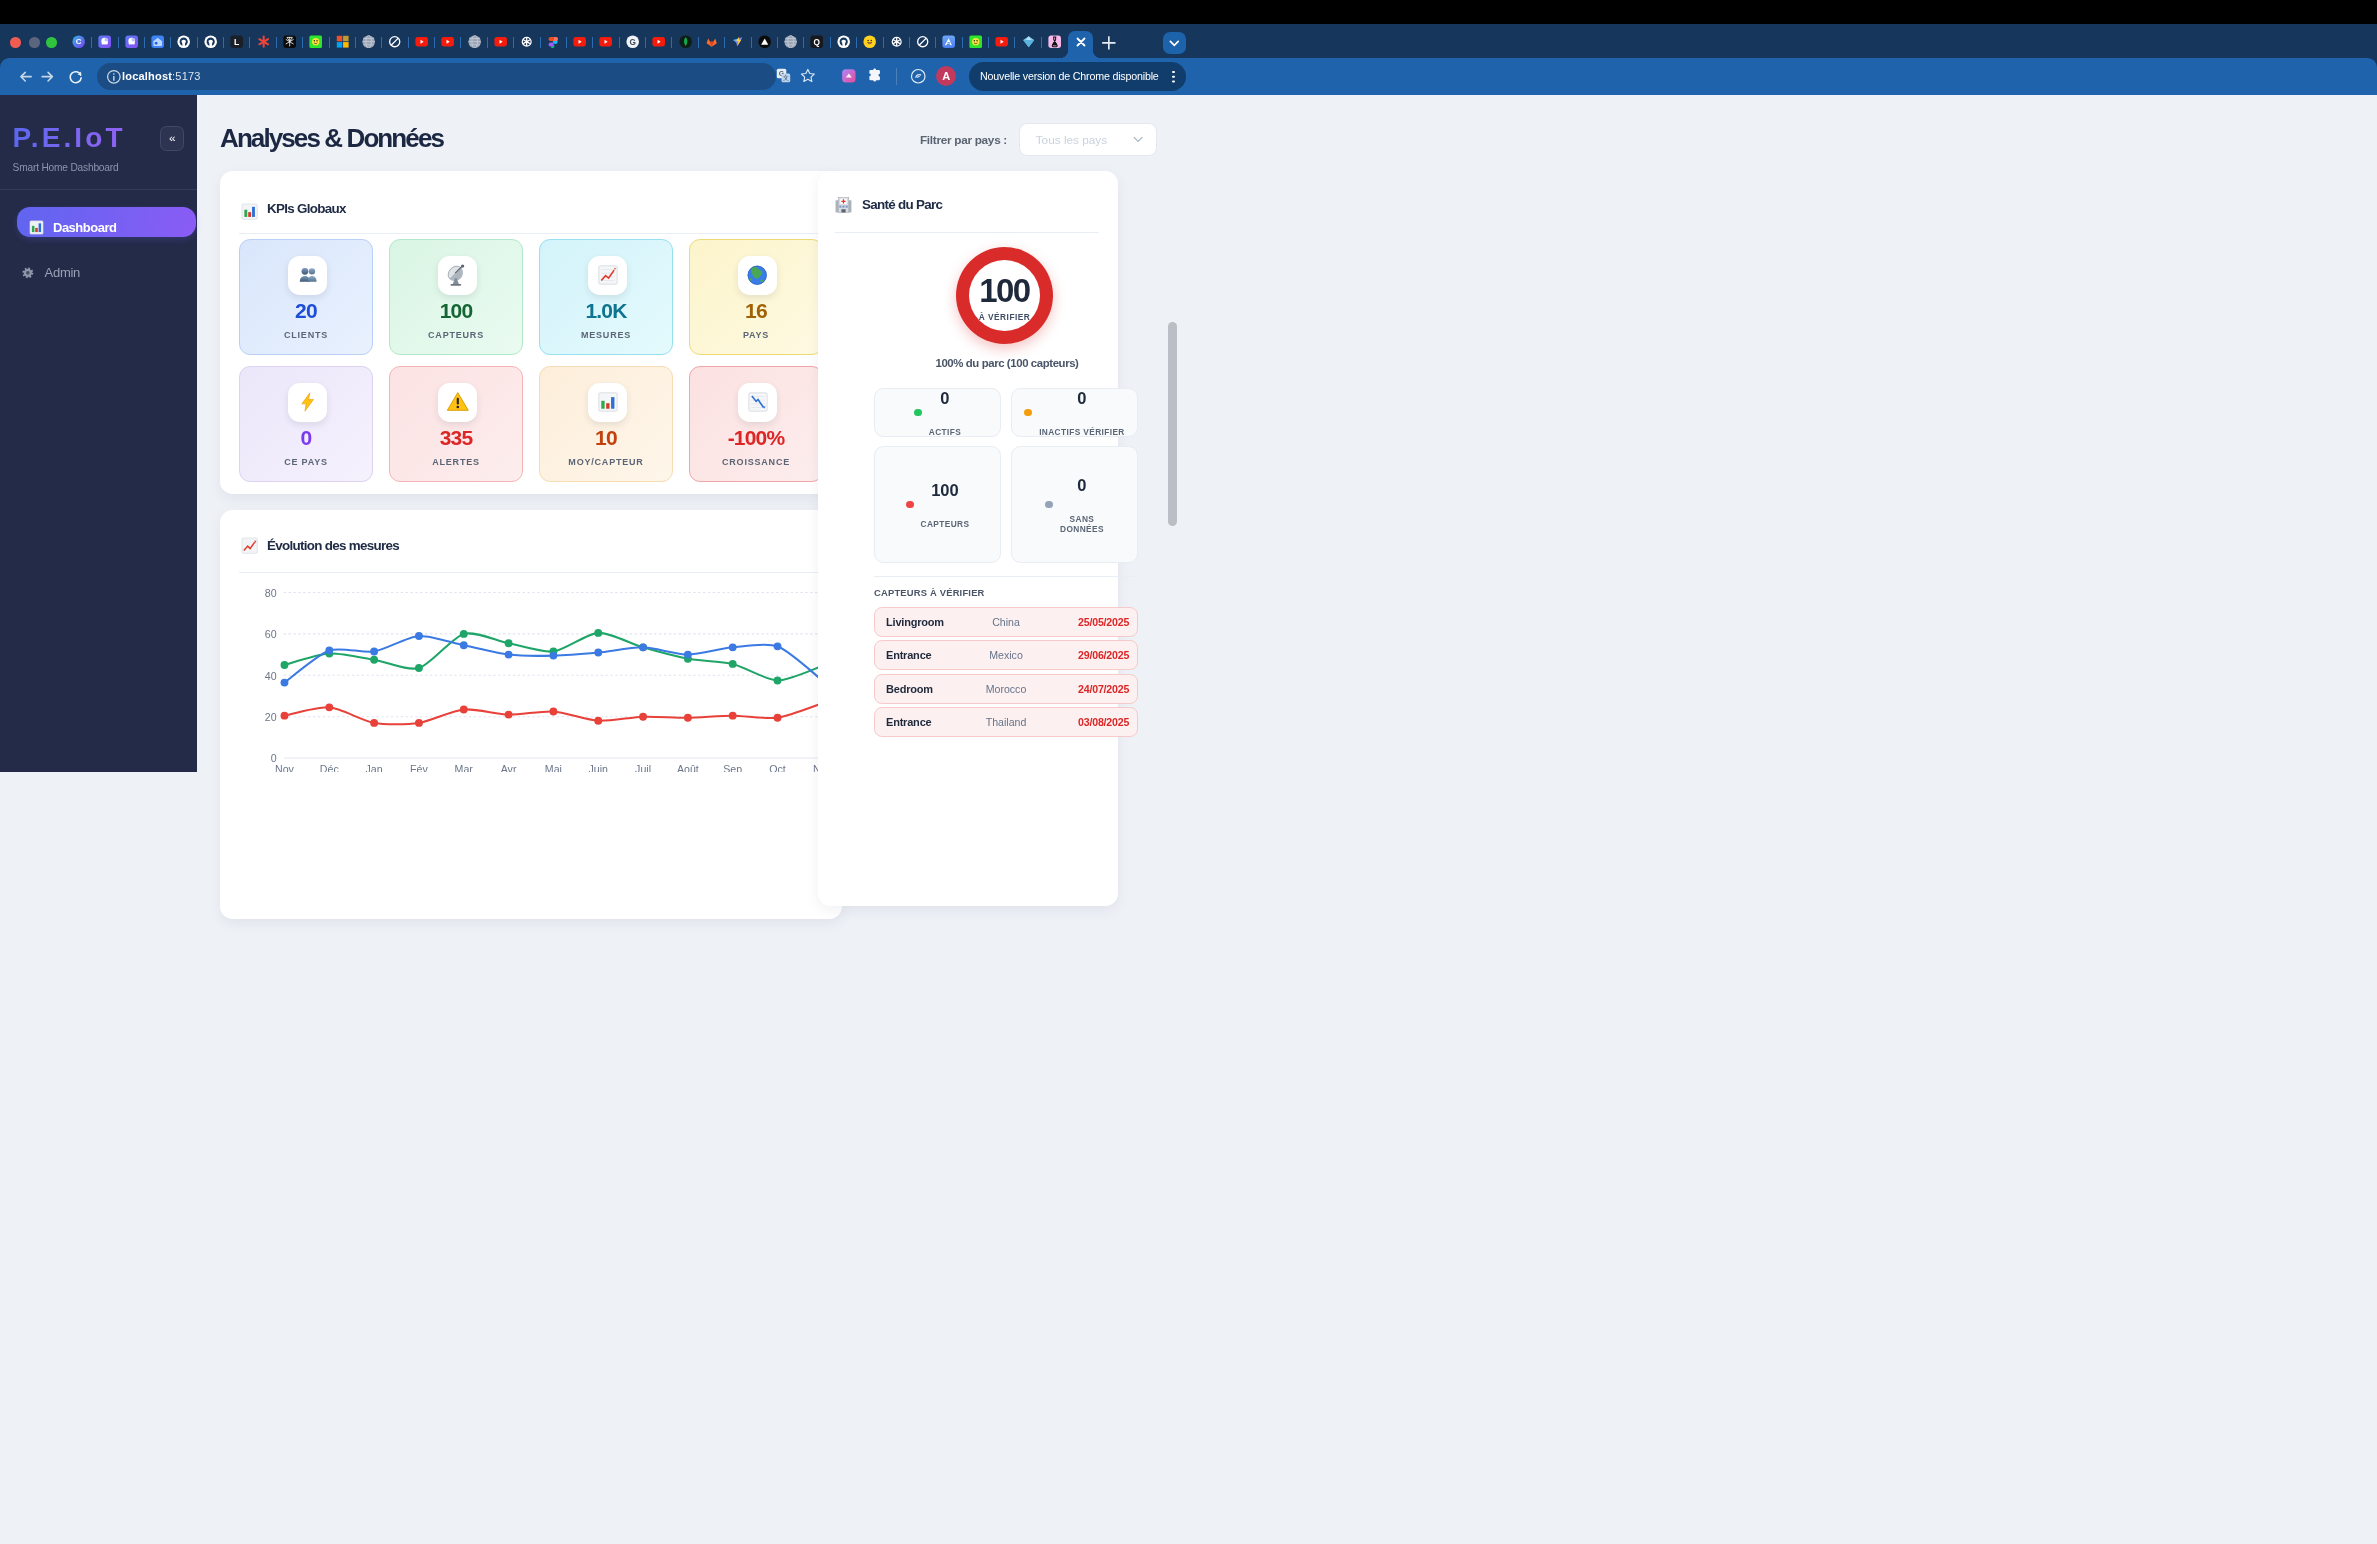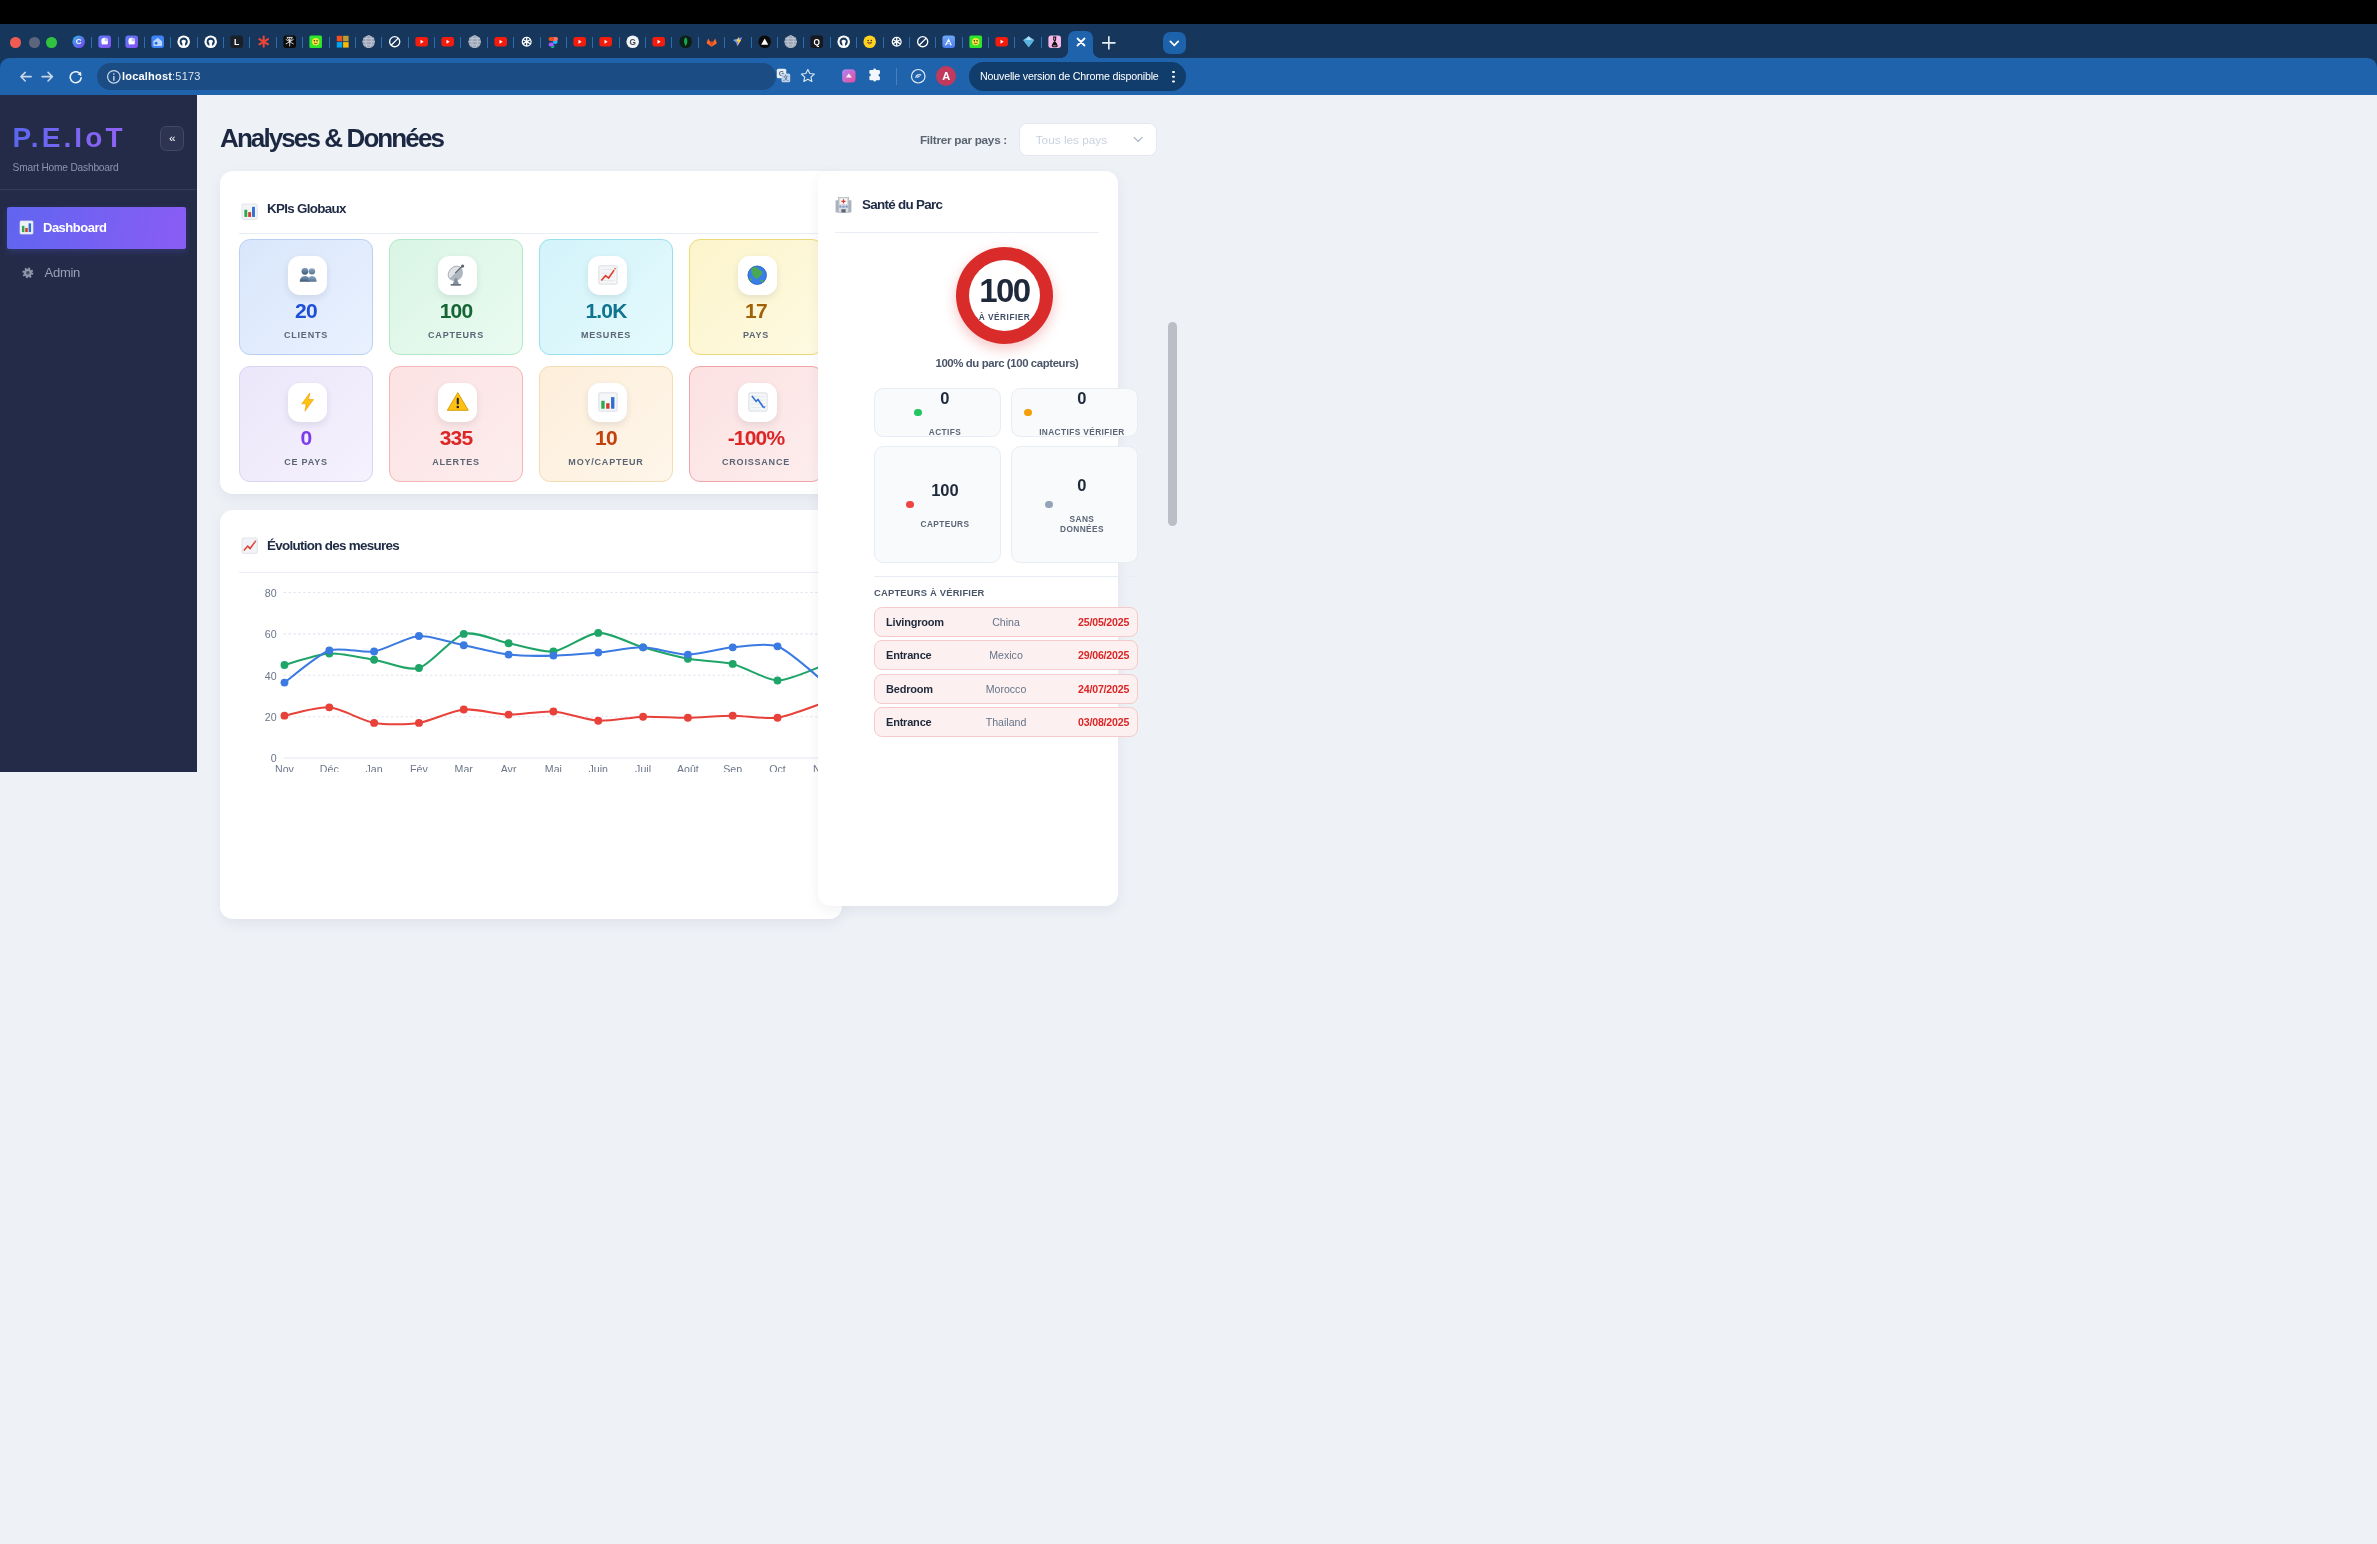--- a/index.html
+++ b/index.html
@@ -19,21 +19,21 @@
 #updatepill{position:absolute;left:969px;top:62px;width:217px;height:29px;border-radius:14.5px;background:#113d6c;color:#fff;font-size:10.7px;line-height:29px;padding-left:11px;letter-spacing:-0.2px}
 #updatepill .dots{position:absolute;right:11px;top:8.6px;width:2.8px;height:2.8px;background:#fff;border-radius:50%;box-shadow:0 4.7px 0 #fff,0 9.4px 0 #fff}
 #avatar{position:absolute;left:936px;top:66px;width:20.4px;height:20.4px;border-radius:50%;background:#c13a5e;color:#fff;font-size:11px;font-weight:bold;text-align:center;line-height:20.4px}
 #tbsep{position:absolute;left:896px;top:68px;width:1.2px;height:16.5px;background:#4a7fb9}
 #page{position:absolute;left:0;top:95px;width:100%;height:677px;background:#eef1f6}
 #sidebar{position:absolute;left:0;top:95px;width:197px;height:677px;background:#242b48}
 #logo{position:absolute;left:12.6px;top:122px;font-size:28px;font-weight:bold;letter-spacing:3.1px;background:linear-gradient(90deg,#5b67ee 0%,#7c66f2 55%,#9061f5 100%);-webkit-background-clip:text;background-clip:text;color:transparent}
 #collapse{position:absolute;left:160px;top:127px;width:24.4px;height:25px;background:#2c3452;border:0.8px solid #414967;border-radius:6.3px;color:#fff;font-size:11.8px;text-align:center;line-height:23.6px}
 #subtitle{position:absolute;left:12.6px;top:163px;font-size:10.2px;color:#8b93ad;letter-spacing:-0.2px}
 #sdivider{position:absolute;left:0;top:189px;width:197px;height:0.8px;background:#343b59}
-#navdash{position:absolute;left:7px;top:207px;width:179px;height:42px;border-radius:2px;background:linear-gradient(100deg,#6065f0 0%,#8a5cf5 100%);box-shadow:0 2.4px 6.3px rgba(99,102,241,.22)}
+#navdash{position:absolute;left:17px;top:207px;width:179px;height:30px;border-radius:13px;background:linear-gradient(100deg,#6065f0 0%,#8a5cf5 100%);box-shadow:0 2.4px 6.3px rgba(99,102,241,.22)}
 #navdash .nico{position:absolute;left:11.8px;top:13.4px}
 #navdash .ntxt{position:absolute;left:36px;top:12.6px;font-size:13px;font-weight:bold;color:#fff;letter-spacing:-0.5px}
 #navadmin{position:absolute;left:8.6px;top:253px;width:179px;height:40px}
 #navadmin .nico{position:absolute;left:11.8px;top:11.8px}
 #navadmin .ntxt{position:absolute;left:36px;top:11.8px;font-size:13px;color:#99a0b5;letter-spacing:-0.3px}
 h1{position:absolute;left:220px;top:125px;font-size:26px;font-weight:bold;color:#1c2742;letter-spacing:-1.9px;line-height:1}
 #filterlab{position:absolute;left:849px;top:133px;width:158px;text-align:right;font-size:11.8px;font-weight:bold;color:#5b6572;letter-spacing:-0.3px}
 #filtersel{position:absolute;left:1019px;top:123px;width:138px;height:33px;background:#fff;border:1.6px solid #e4e8ee;border-radius:7.9px}
 #filtersel span{position:absolute;left:15.7px;top:8.6px;font-size:11.8px;color:#c9d2df}
 #filtersel svg{position:absolute;right:12.6px;top:11.8px}
@@ -545,21 +545,21 @@
 <div class="tile" style="left:689px;top:239px;background:linear-gradient(135deg,#fcf4cb 0%,#fefae2 100%);border-color:#eed977">
     <div class="badge">
       <svg viewBox="0 0 36 36" width="24.4" height="24.4">
         <circle cx="18" cy="18" r="14" fill="#3b7de8"></circle>
         <path d="M12 5c3 1.5 6 .5 7 3s4 2 6 4c1.5 1.8.5 5-1.5 6s-2 4.5-5 5-6-2-7.5-5.5S8.5 9 10 7z" fill="#49a854"></path>
         <path d="M23 25c1.5-.8 4-.5 4.5 1s-1 3.2-2.5 3-3-3-2-4z" fill="#49a854"></path>
         <path d="M8 22c1.5 0 3 1.5 2.5 3S8 27 7 26s-.5-4 1-4z" fill="#49a854"></path>
         <circle cx="18" cy="18" r="13.6" fill="none" stroke="#2a5cb8" stroke-width="1"></circle>
       </svg>
     </div>
-    <div class="tnum" style="color:#a16207">17</div>
+    <div class="tnum" style="color:#a16207">16</div>
     <div class="tlab">PAYS</div>
   </div>
 <div class="tile" style="left:239px;top:366px;background:linear-gradient(135deg,#ebe7fa 0%,#f5f1fd 100%);border-color:#dcd2f2">
     <div class="badge">
       <svg viewBox="0 0 36 36" width="22" height="22">
         <path d="M21 3L8 21h7l-2 12L27 14h-8z" fill="#ffc112" stroke="#e89a00" stroke-width="1"></path>
       </svg>
     </div>
     <div class="tnum" style="color:#7c3aed">0</div>
     <div class="tlab">CE PAYS</div>

